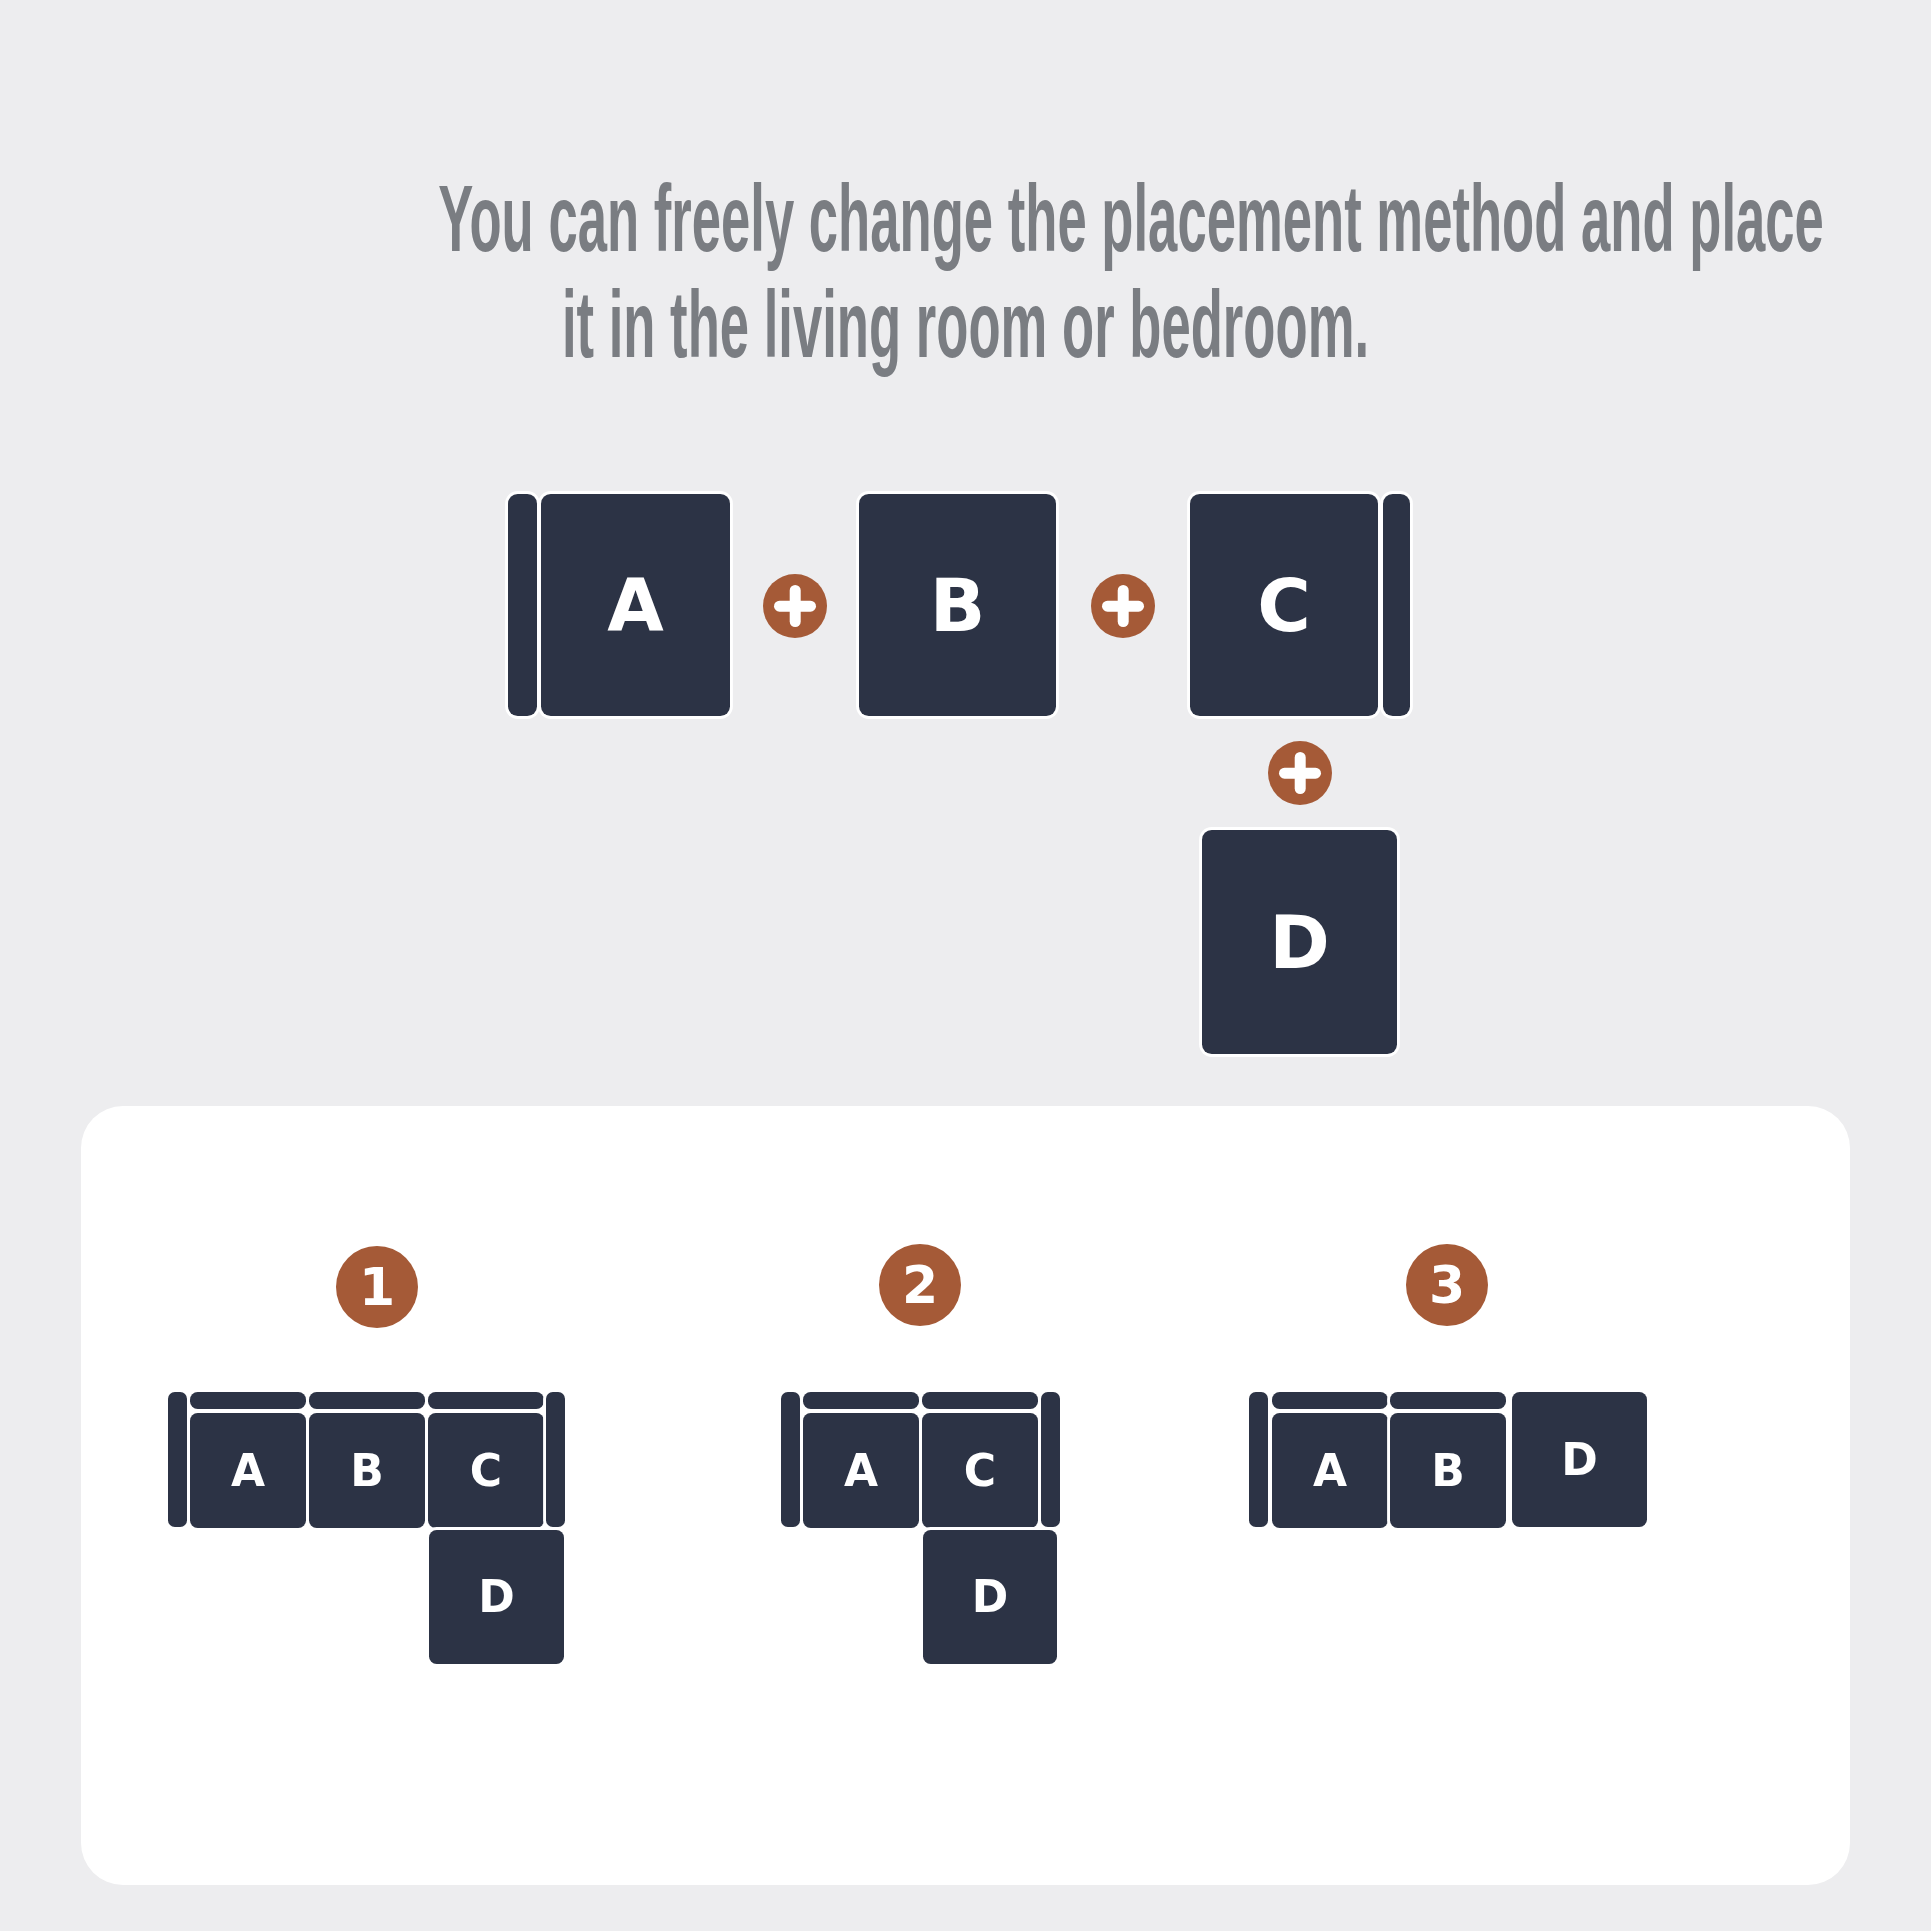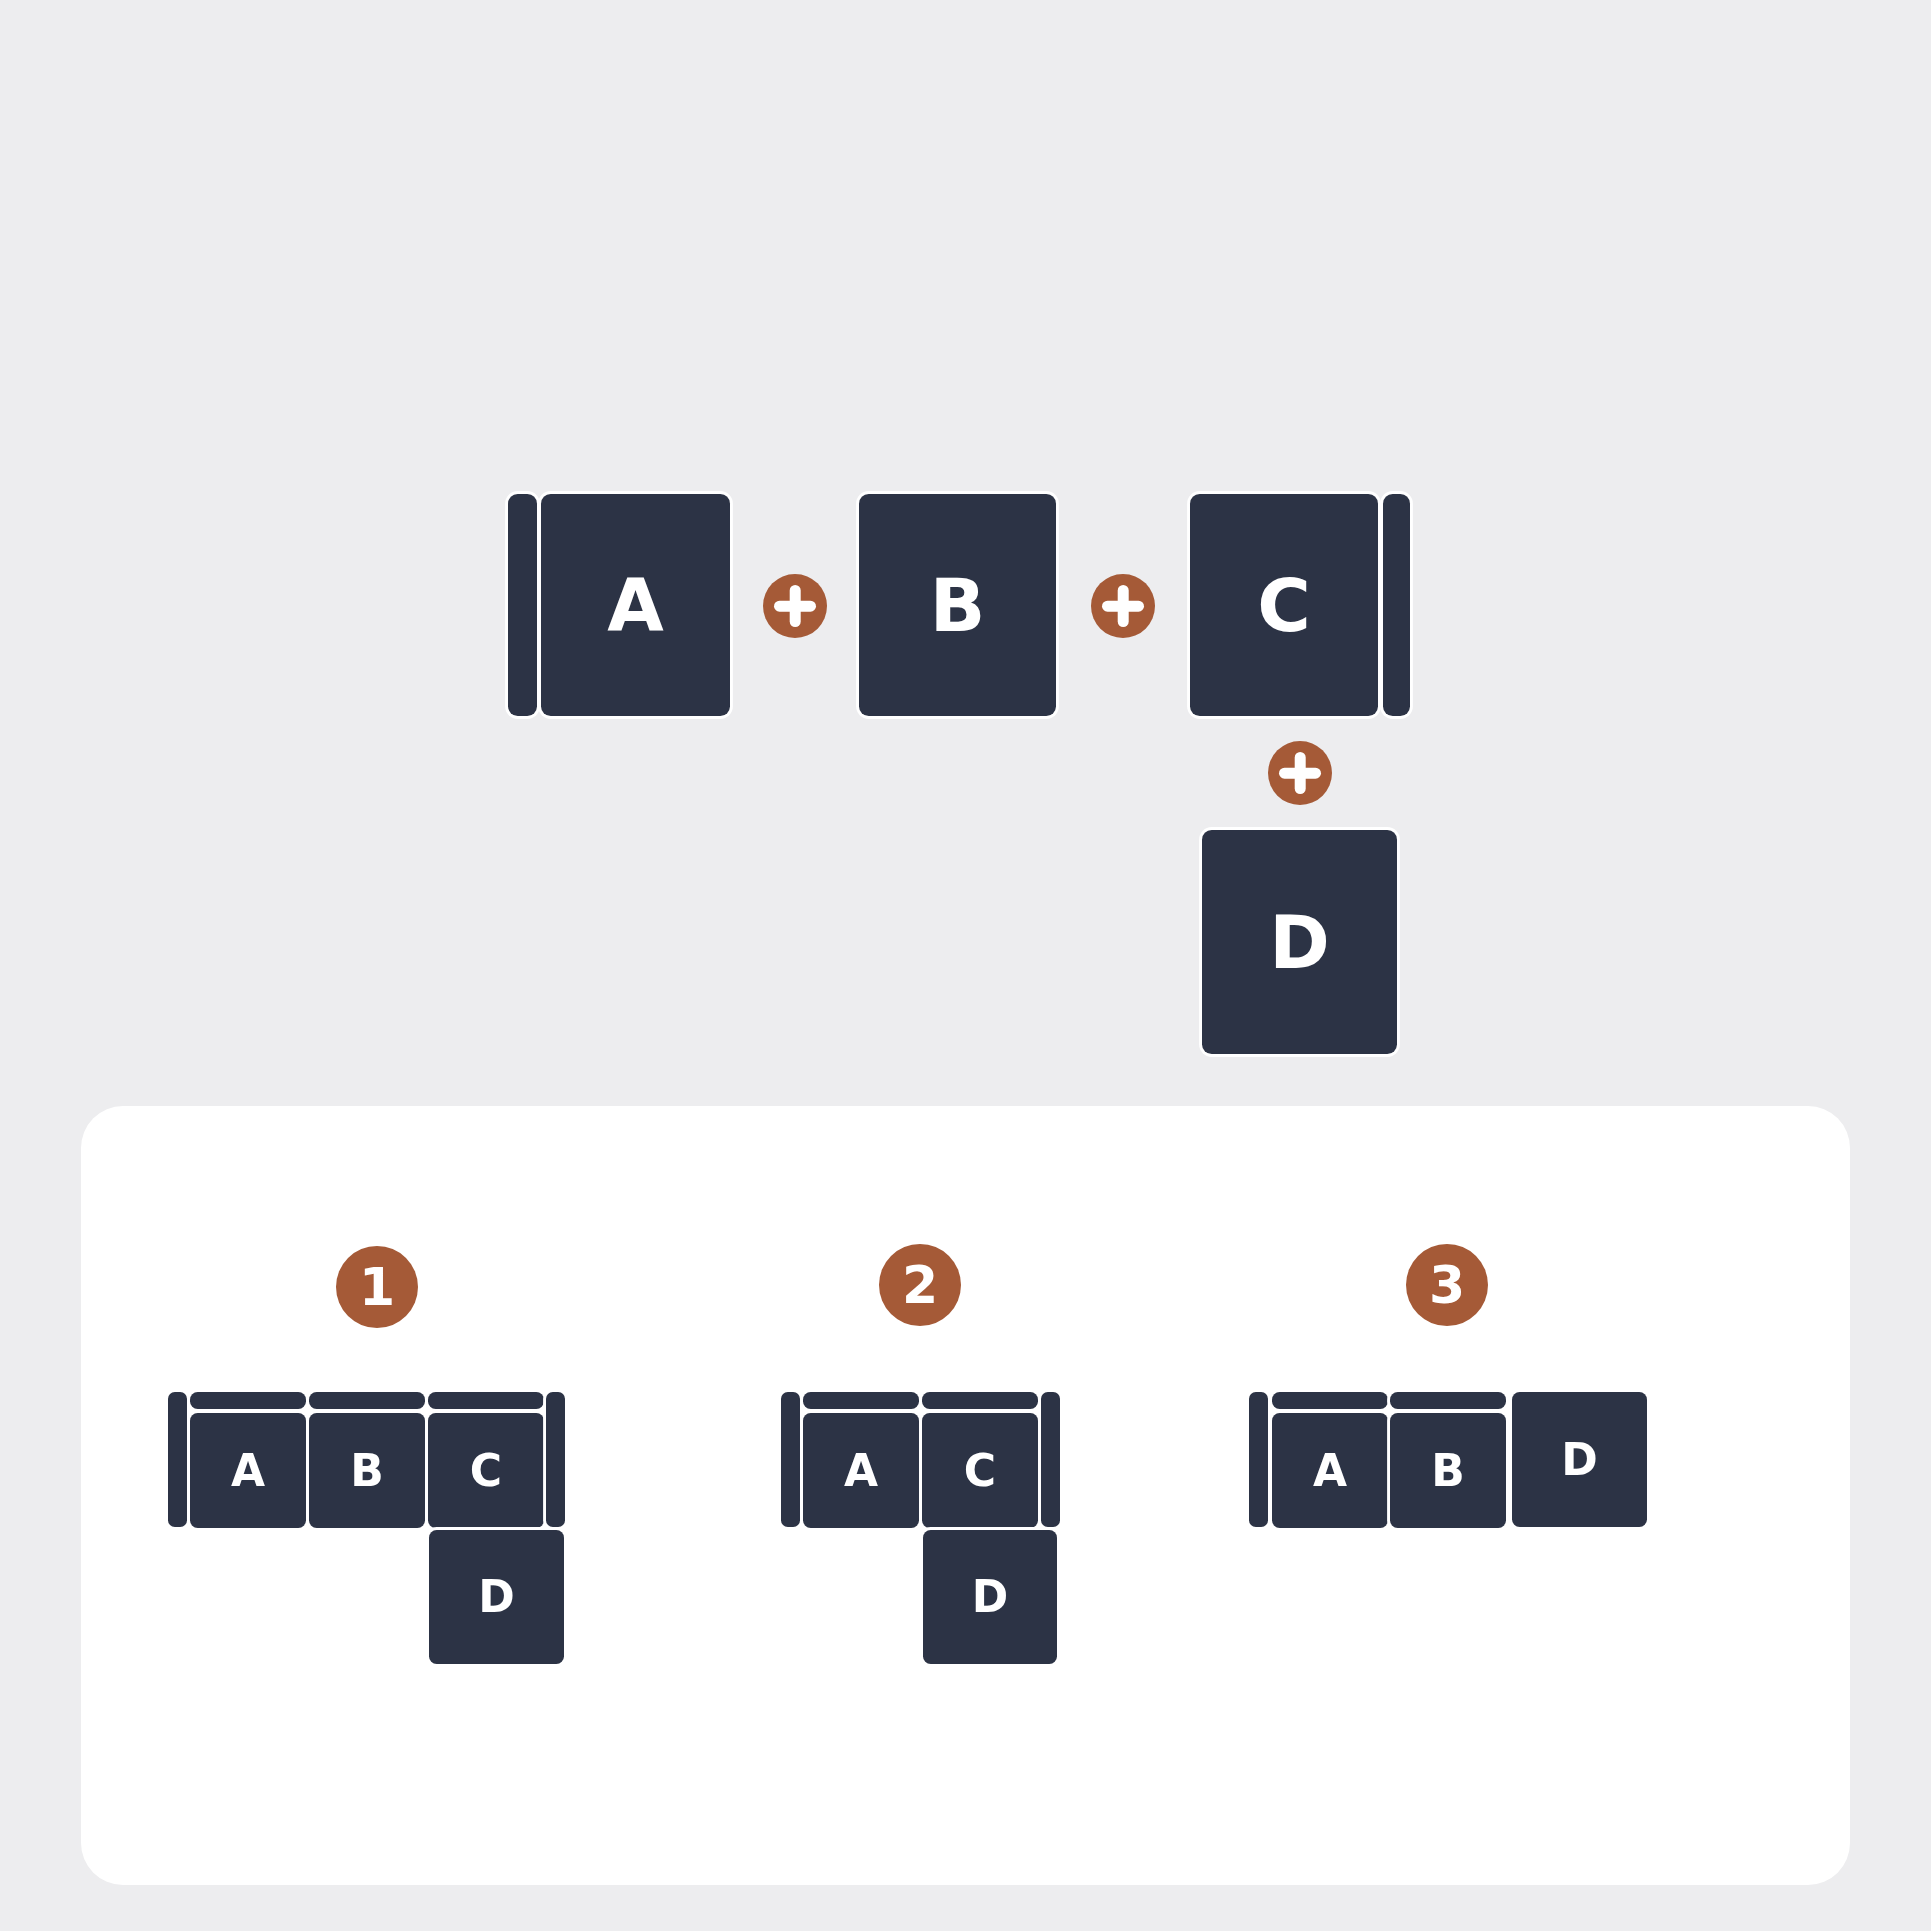--- a/index.html
+++ b/index.html
@@ -72,20 +72,24 @@
     background:var(--accent);color:#fff;
     display:flex;align-items:center;justify-content:center;
     font-weight:700;font-size:52px;font-family:"DejaVu Sans",sans-serif;
   }
 </style>
 </head>
 <body>
 
 <div class="canvas">
 
+  <div class="title">
+    <div class="title-line">You can freely change the placement method and place</div>
+    <div class="title-line">it in the living room or bedroom.</div>
+  </div>
 
   <div class="piece r10" style="left:508px;top:494px;width:29px;height:222px;"></div>
   <div class="piece r10" style="left:541px;top:494px;width:189px;height:222px;">
     <span class="lbl-lg">A</span>
   </div>
 
   <div class="plus" style="left:763px;top:574px;"></div>
 
   <div class="piece r10" style="left:859px;top:494px;width:197px;height:222px;">
     <span class="lbl-lg">B</span>

